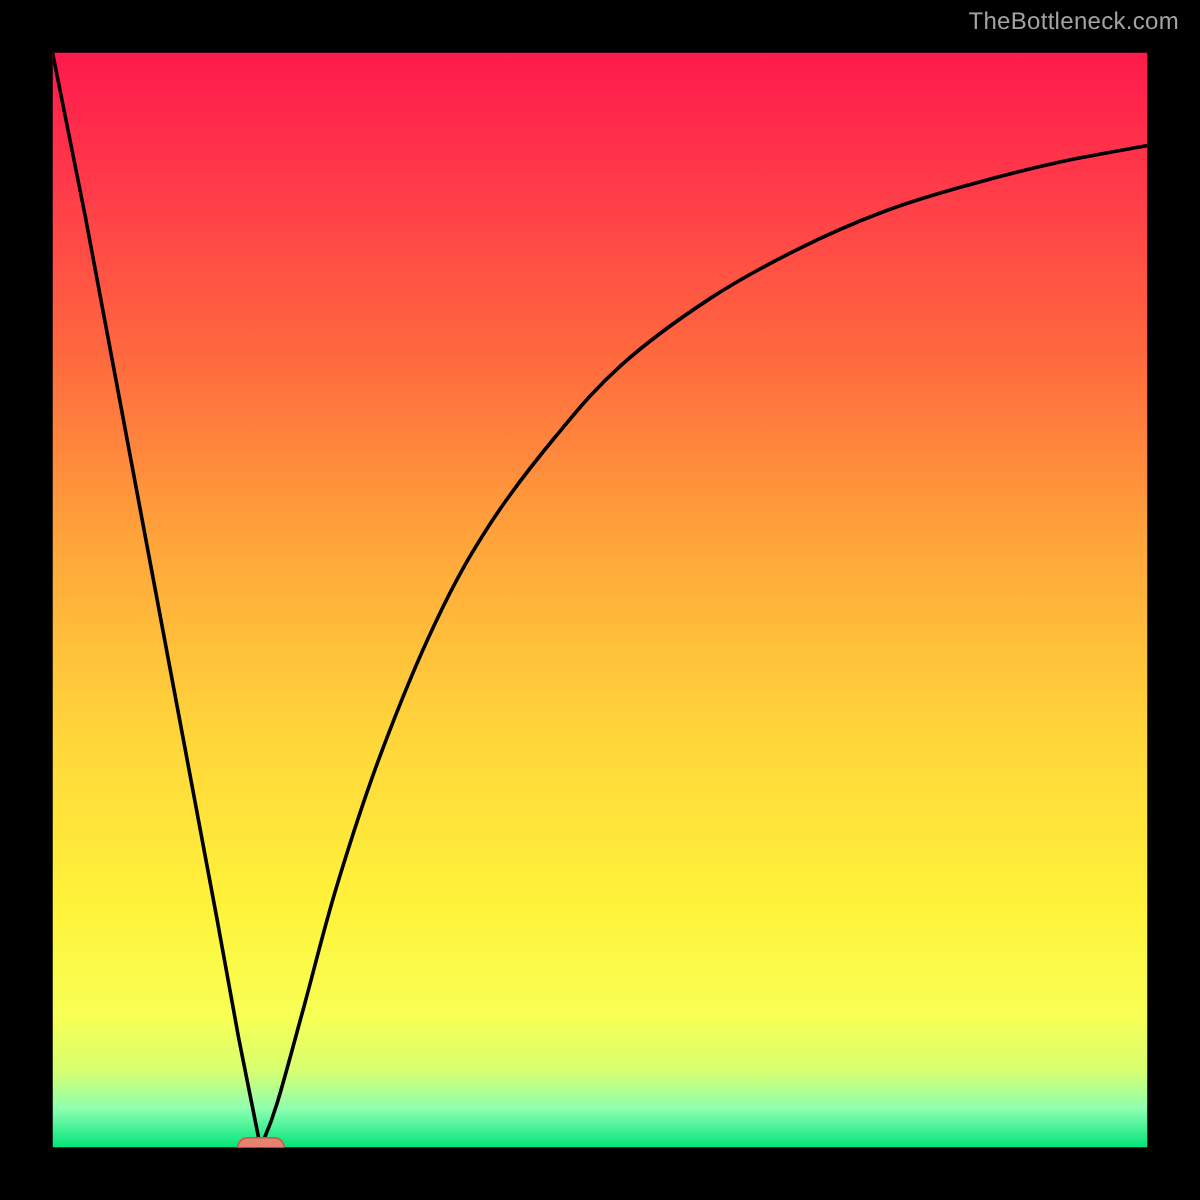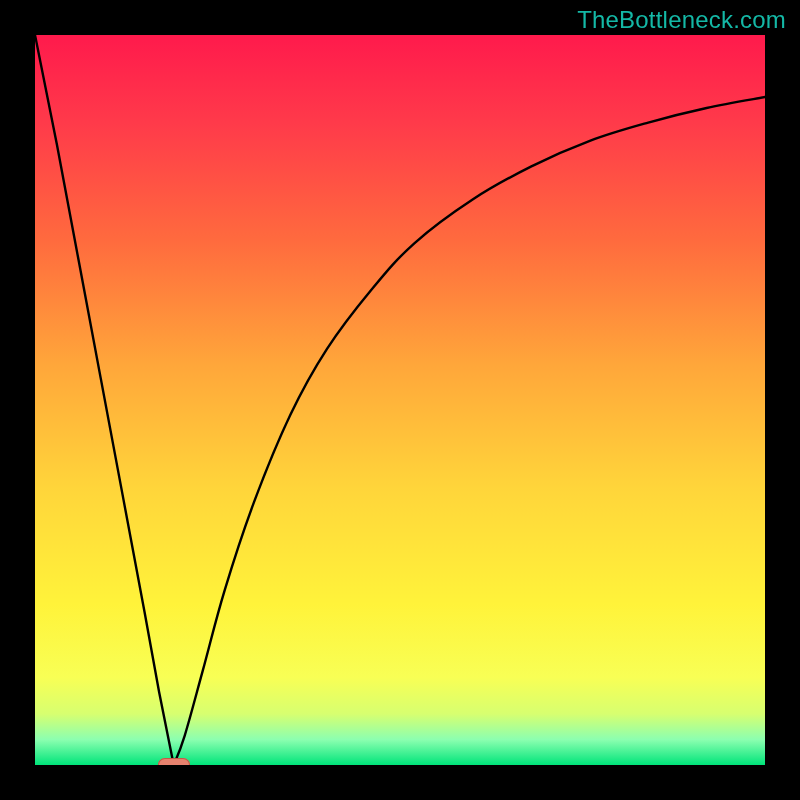--- a/index.html
+++ b/index.html
@@ -40,22 +40,22 @@
     position: absolute;
     width: 32px;
     height: 14px;
     border-radius: 7px;
     transform: translate(-50%, -50%);
   }
   .watermark {
     position: absolute;
     top: 6px;
     right: 14px;
-    color: #14b8a6;
-    font-size: 24px;
+    color: #a3a3a3;
+    font-size: 16px;
     font-weight: 500;
     letter-spacing: 0.2px;
   }
 </style>
 </head>
 <body>
 
 <div class="frame">
 
   <div class="watermark">TheBottleneck.com</div>

